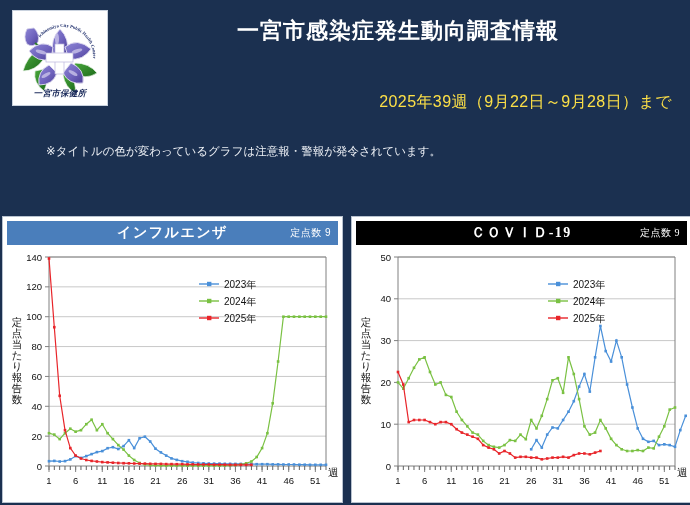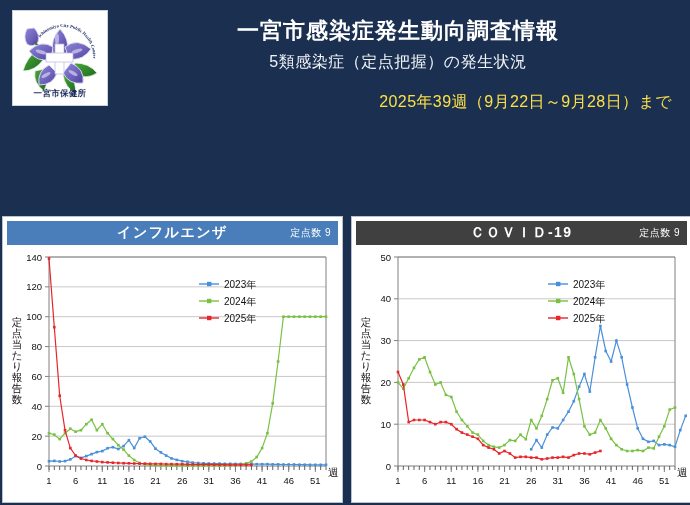--- a/index.html
+++ b/index.html
@@ -12,21 +12,21 @@
 
   
   #header { position:relative; height:216px; padding:0; }
   #logo-box {
     position:absolute; left:12px; top:10px; width:96px; height:96px;
     background:#ffffff; border:1px solid #c9d2de;
   }
   #logo-box svg { display:block; }
   #logo-caption {
     position:absolute; left:0; right:0; bottom:5px; text-align:center;
-    font-size:8.5px; color:#1a2a5a; font-weight:bold; letter-spacing:0.3px;
+    font-size:8.5px; color:#1a2a5a; font-weight:bold; letter-spacing:0.3px;font-style:italic;
   }
   #title-main {
     position:absolute; left:120px; top:16px; width:556px; text-align:center;
     color:#ffffff; font-size:22px; font-weight:bold; letter-spacing:1px;font-family:Liberation Serif, serif;
   }
   #title-sub {
     position:absolute; left:120px; top:52px; width:556px; text-align:center;
     color:#f2f4f8; font-size:16px; letter-spacing:0.5px;
   }
   #title-period {
@@ -115,24 +115,24 @@
 
         <g>
           <rect x="42" y="33" width="9" height="30" fill="#ffffff" stroke="#b9b4dd" stroke-width="0.7"></rect>
           <rect x="33" y="42" width="27" height="9" fill="#ffffff" stroke="#b9b4dd" stroke-width="0.7"></rect>
         </g>
       </svg>
       <div id="logo-caption">一宮市保健所</div>
     </div>
 
     <div id="title-main">一宮市感染症発生動向調査情報</div>
-    <div id="title-sub">5類感染症（定点把握）の発生状況</div>
     <div id="title-period">2025年39週（9月22日～9月28日）まで</div>
 
     <div id="desc">
+      <div>※タイトルの色が変わっているグラフは注意報・警報が発令されています。</div>
     </div>
   </div>
 
   <div id="panels">
 
     <div class="panel">
       <div class="panel-head" style="background: rgb(74, 126, 187);">
         <span class="panel-title">インフルエンザ</span>
         <span class="panel-sent">定点数 9</span>
       </div>
@@ -404,21 +404,21 @@
             <rect x="204" y="53.8" width="4.4" height="4.4" fill="#7ac143"></rect>
             <text x="221" y="59.6" class="legend-txt">2024年</text>
             <line x1="196" y1="73" x2="216" y2="73" stroke="#e8252a" stroke-width="1.4"></line>
             <rect x="204" y="70.8" width="4.4" height="4.4" fill="#e8252a"></rect>
             <text x="221" y="76.6" class="legend-txt">2025年</text>
           </svg>
         </div>
     </div>
 
     <div class="panel">
-      <div class="panel-head" style="background: #404040;">
+      <div class="panel-head" style="background: #000000; font-family: Liberation Serif, serif;">
         <span class="panel-title">ＣＯＶＩＤ-19</span>
         <span class="panel-sent">定点数 9</span>
       </div>
       <div class="panel-body" id="body1">
           <svg width="339" height="257" viewBox="0 0 339 257">
             <line x1="42" y1="221" x2="46" y2="221" class="tick"></line>
             <text x="39" y="224.5" class="ylabel-txt" text-anchor="end">0</text>
             <line x1="46" y1="179.2" x2="323" y2="179.2" class="grid-line"></line>
             <line x1="42" y1="179.2" x2="46" y2="179.2" class="tick"></line>
             <text x="39" y="182.7" class="ylabel-txt" text-anchor="end">10</text>

